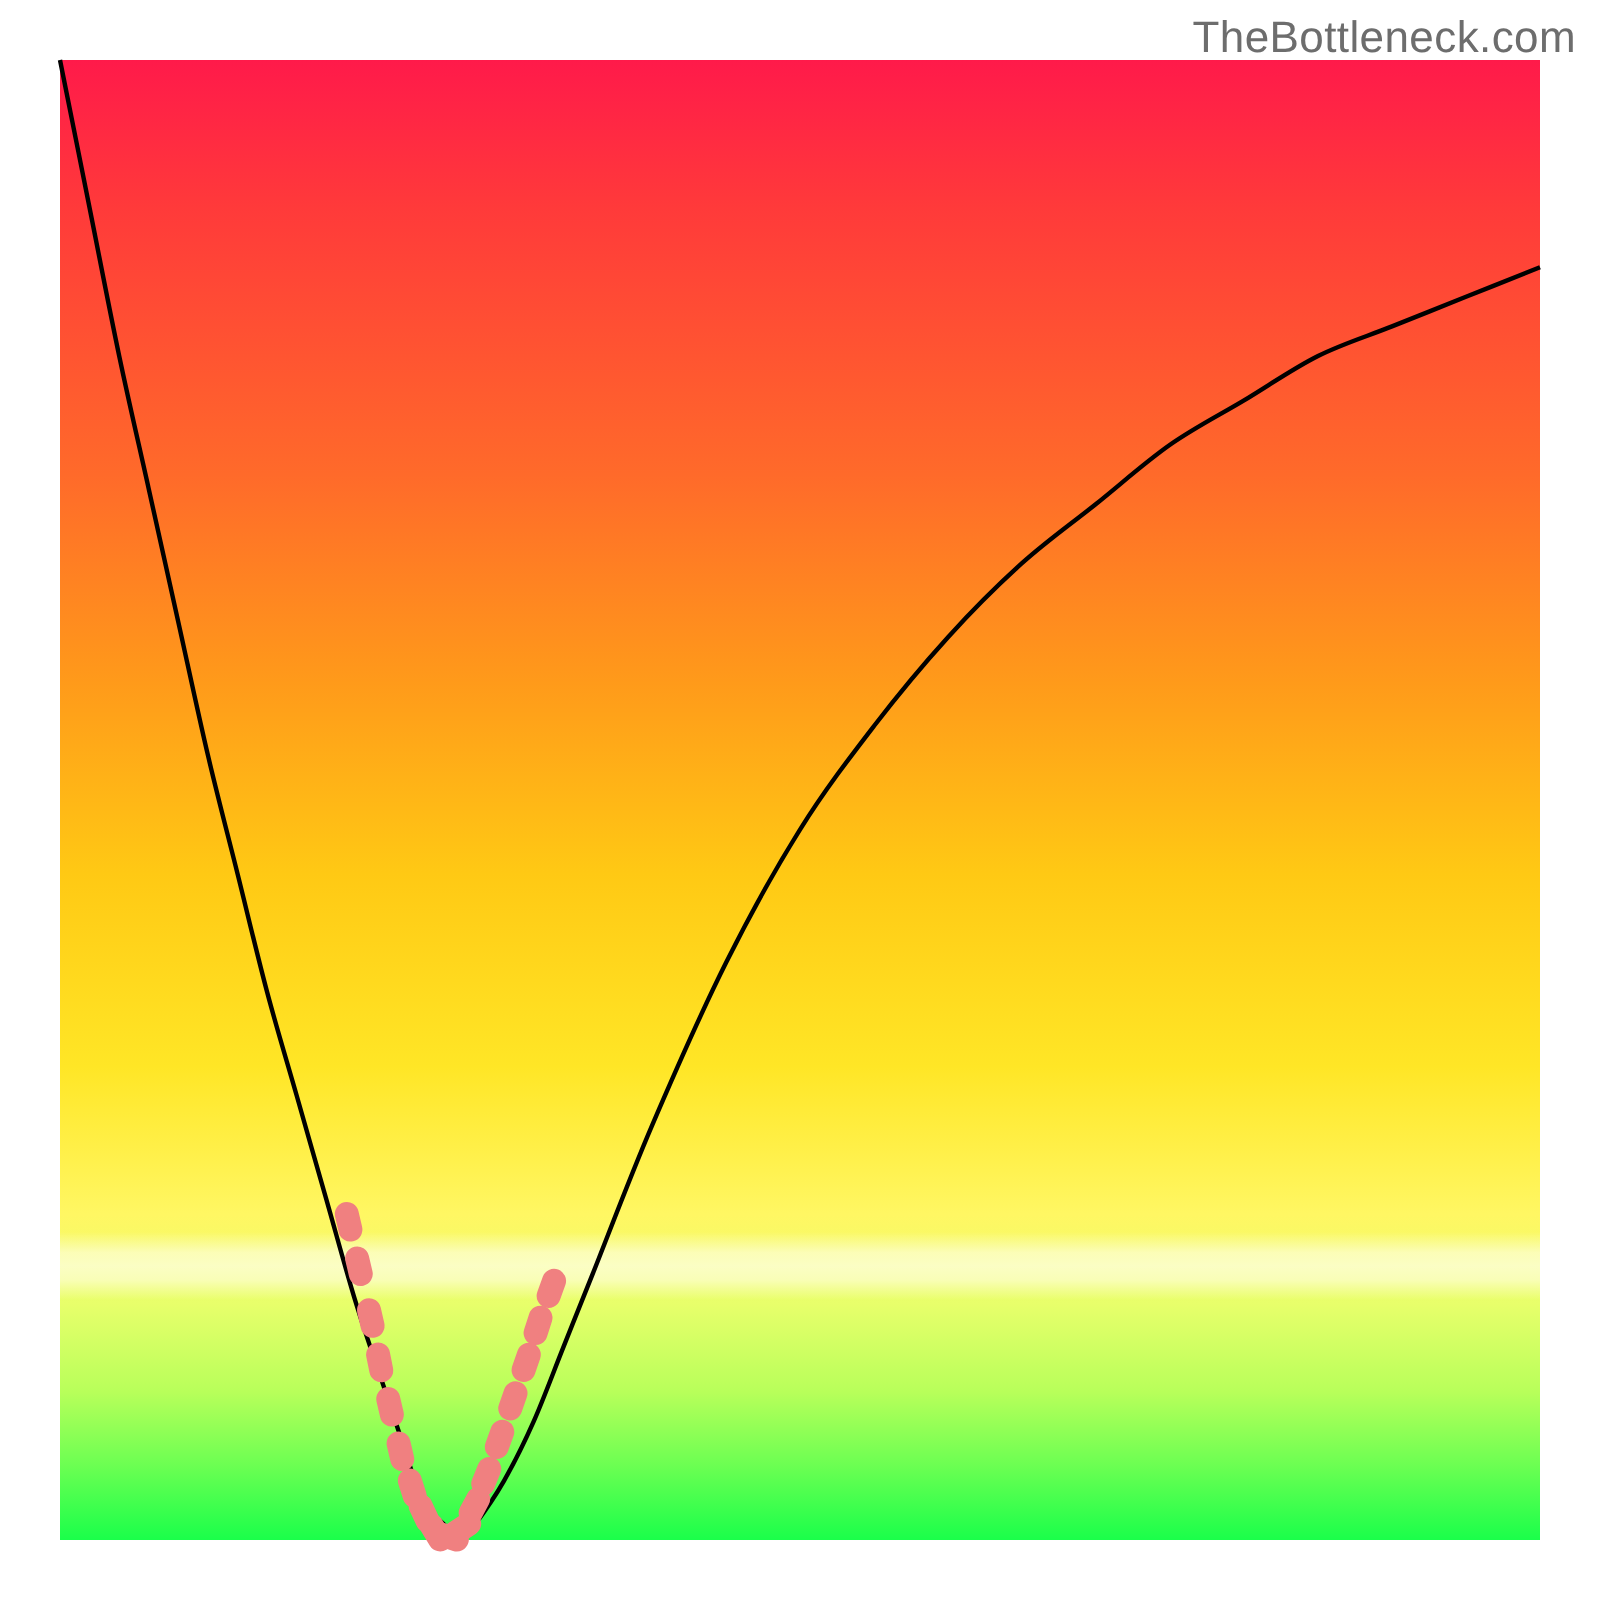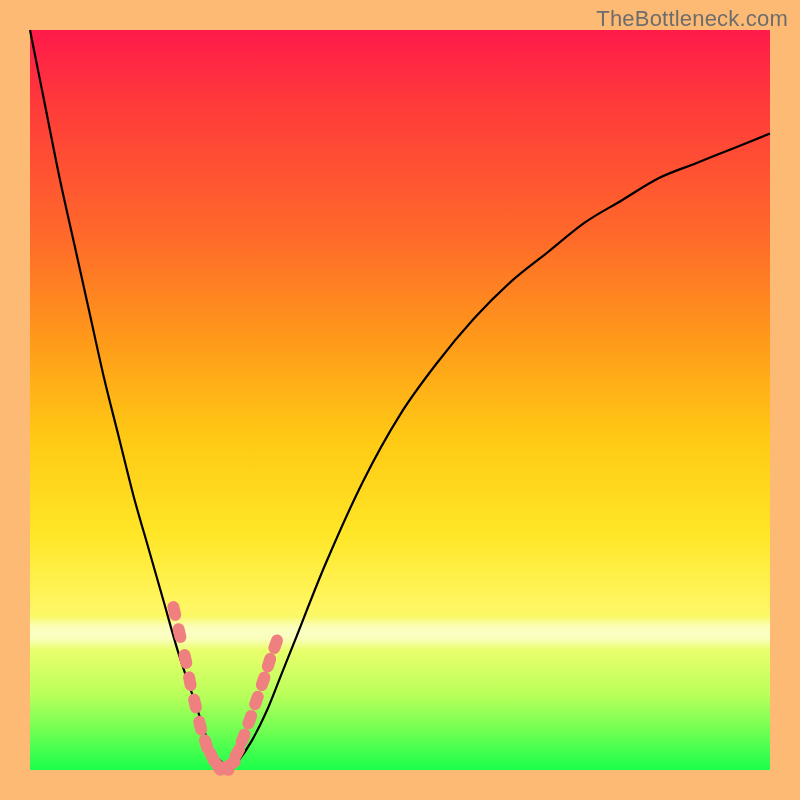--- a/index.html
+++ b/index.html
@@ -8,21 +8,21 @@
     width: 800px;
     height: 800px;
     background: #000;
     overflow: hidden;
     font-family: Arial, Helvetica, sans-serif;
   }
   .frame {
     position: relative;
     width: 800px;
     height: 800px;
-    background: #fdba74;
+    background: #ffffff;
   }
   .plot-area {
     position: absolute;
     left: 30px;
     top: 30px;
     width: 740px;
     height: 740px;
     
     background: linear-gradient(
       to bottom,

